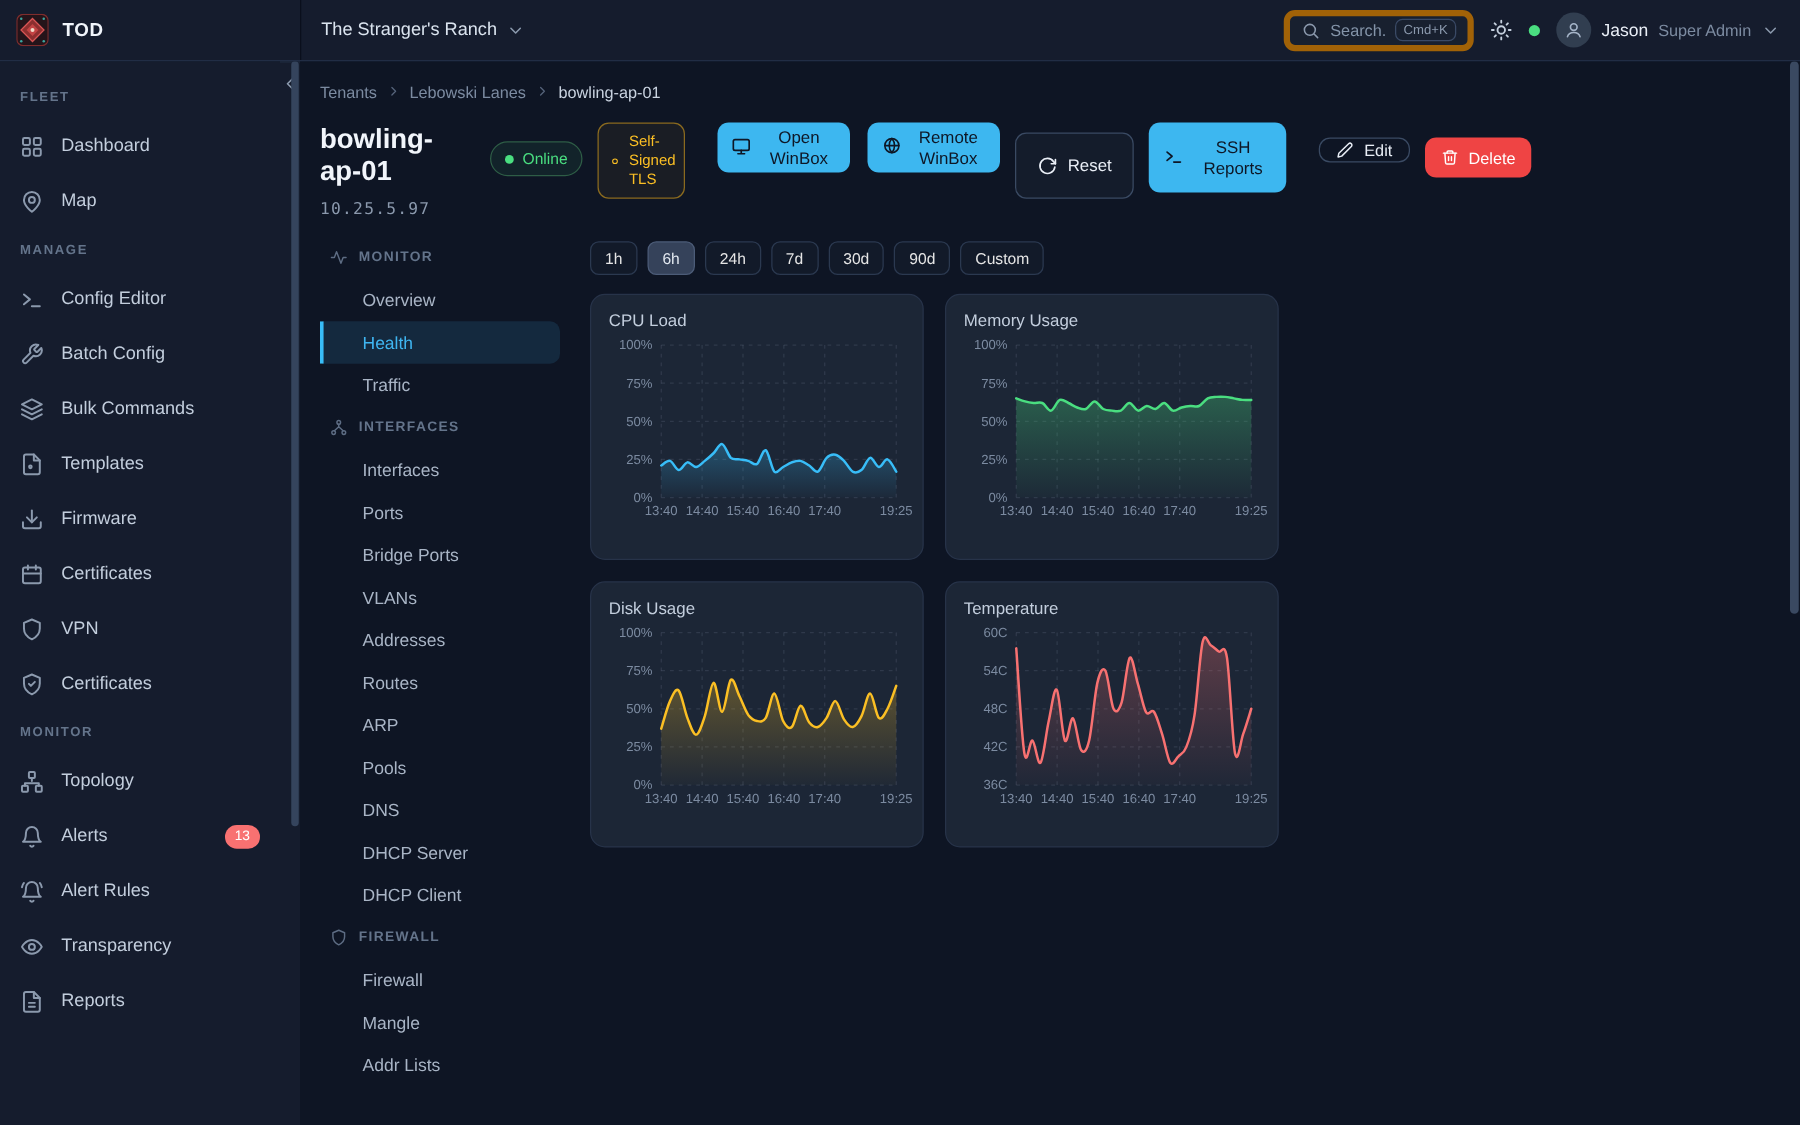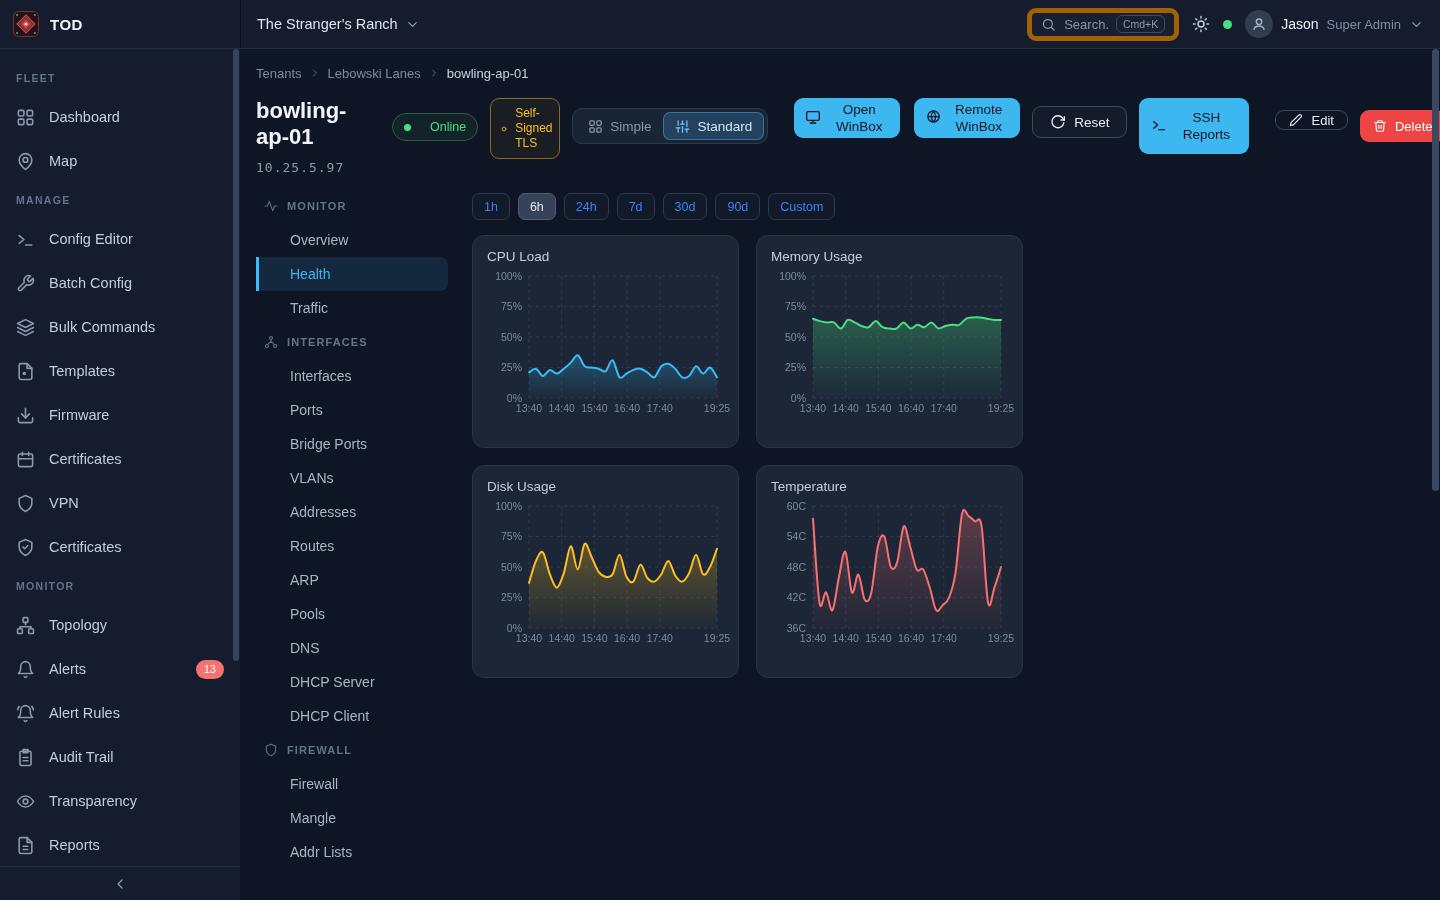--- a/index.html
+++ b/index.html
@@ -19,21 +19,21 @@
   .kbd { font-size:10.5px; color:#8b99ad; border:1px solid #3a4a66; padding:2px 6px; border-radius:6px; white-space:nowrap; }
   .icon-btn { color:#c4cfdd; display:flex; cursor:pointer; }
   .status-dot { width:9px; height:9px; border-radius:50%; background:#4ade80; }
   .avatar { width:28px; height:28px; border-radius:50%; background:#313e50; display:flex; align-items:center; justify-content:center; color:#a5b4c8; }
   .user-name { font-size:14px; color:#e9eef6; }
   .user-role { font-size:13px; color:#7c8ba1; }
   .userbox { display:flex; align-items:center; gap:8px; cursor:pointer; }
 
   
   .app { display:flex; height:852px; }
-  .sidebar { width:240px; flex:none; background:#151c2d; display:flex; flex-direction:column; position:relative; box-sizing:border-box; }
+  .sidebar { width:240px; flex:none; background:#151c2d; display:flex; flex-direction:row; position:relative; box-sizing:border-box; }
   .side-nav { flex:1; padding-top:12px; overflow:hidden; }
   .side-section-label { height:34px; display:flex; align-items:center; padding:0 16px; font-size:10.5px; font-weight:bold; letter-spacing:1.3px; color:#64748b; }
   .side-item { height:44px; display:flex; align-items:center; gap:14px; padding:0 16px; color:#c3cedd; font-size:14.5px; cursor:pointer; }
   .side-item .icn { color:#8b99ad; display:flex; }
   .side-badge { margin-left:auto; background:#f87171; color:#fff; font-size:11px; line-height:1; padding:4px 8px; border-radius:10px; }
   .side-footer { height:34px; border-top:1px solid #212c42; display:flex; align-items:center; justify-content:center; color:#8b99ad; cursor:pointer; }
   .side-scrollthumb { position:absolute; top:0; right:1px; width:6px; height:612px; background:#35445d; border-radius:3px; }
 
   .main { flex:1; position:relative; background:#0e1524; padding-left:16px; box-sizing:border-box; overflow:hidden; }
   .main-scrollthumb { position:absolute; top:0; right:1px; width:7px; height:442px; background:#3a4961; border-radius:4px; }
@@ -42,53 +42,53 @@
   .breadcrumb { display:flex; align-items:center; gap:7px; font-size:13px; color:#7c8ba1; margin-top:15px; height:18px; }
   .breadcrumb .sep { color:#55637a; display:flex; }
   .breadcrumb .crumb { cursor:pointer; }
   .breadcrumb .crumb-last { color:#c9d3e0; }
 
   .head-row { display:flex; align-items:flex-start; margin-top:16px; gap:12px; }
   .device-head { width:96px; margin-right:28px; flex:none; }
   .device-name { font-size:22px; font-weight:bold; line-height:26px; color:#f1f5fb; word-break:break-word; }
   .device-ip { margin-top:10px; font-family:"DejaVu Sans Mono", monospace; font-size:13px; letter-spacing:1px; color:#8b99ad; }
 
-  .badge-online { display:flex; align-items:center; gap:19px; height:26px; padding:0 11px; border:1px solid #2e5d46; border-radius:14px; background:rgba(74,222,128,.07); color:#4ade80; font-size:12.5px; margin-top:15px; flex:none; }
+  .badge-online { display:flex; align-items:center; gap:7px; height:26px; padding:0 11px; border:1px solid #2e5d46; border-radius:14px; background:rgba(74,222,128,.07); color:#4ade80; font-size:12.5px; margin-top:15px; flex:none; }
   .badge-online .dot { width:7px; height:7px; border-radius:50%; background:#4ade80; }
   .badge-tls { display:flex; align-items:center; gap:6px; width:70px; box-sizing:border-box; padding:7px 8px; border:1px solid #8a6a1f; border-radius:9px; background:rgba(251,191,36,.05); color:#fbbf24; font-size:12px; line-height:15px; flex:none; }
   .badge-tls .icn { display:flex; flex:none; }
 
   .seg-toggle { display:flex; align-items:center; background:#1a2433; border:1px solid #2b3950; border-radius:10px; padding:3px; margin-top:10px; height:36px; box-sizing:border-box; flex:none; }
   .seg { display:flex; align-items:center; gap:7px; padding:0 12px; height:28px; border-radius:7px; font-size:13.5px; color:#8b99ad; cursor:pointer; }
   .seg.active { background:#25415d; box-shadow:inset 0 0 0 1px rgba(56,189,248,.45); color:#c9e7fa; }
   .seg .icn { display:flex; }
   .seg.active .icn { color:#6ec6f4; }
 
   .btn { display:flex; align-items:center; justify-content:center; gap:8px; border-radius:9px; cursor:pointer; font-size:13.5px; box-sizing:border-box; flex:none; border:none; font-family:inherit; }
   .btn .lbl { text-align:center; }
   .btn-winbox { width:106px; height:40px; background:#3db7f0; color:#0e1726; margin-left:14px; }
   .btn-winbox .lbl { width:60px; line-height:17px; }
-  .btn-reset { height:32px; padding:0 17px; background:#141c2b; border:1px solid #3a4a63; color:#e9eef6; margin-top:8px; }
+  .btn-reset { height:53px; padding:0 17px; background:#141c2b; border:1px solid #3a4a63; color:#e9eef6; margin-top:8px; }
   .btn-ssh { width:110px; height:56px; background:#3db7f0; color:#0e1726; }
   .btn-ssh .lbl { width:62px; line-height:17px; }
   .btn-edit { height:20px; padding:0 13px; background:transparent; border:1px solid #3a4a63; color:#e9eef6; margin-top:12px; font-size:13px; margin-left:14px; }
   .btn-delete { height:32px; padding:0 13px; background:#ef4444; color:#fff; margin-top:12px; font-size:13px; }
   .btn-delete .icn, .btn-edit .icn, .btn-reset .icn { display:flex; }
 
   
   .content-row { display:flex; margin-top:14px; }
   .subnav { width:192px; flex:none; }
   .subnav-section-label { display:flex; align-items:center; gap:9px; height:34px; padding-left:8px; color:#64748b; font-size:11px; font-weight:bold; letter-spacing:1.1px; }
   .subnav-section-label .icn { display:flex; color:#5d6c83; }
   .subnav-item { height:34px; display:flex; align-items:center; padding-left:31px; color:#a9b5c6; font-size:14px; border-left:3px solid transparent; cursor:pointer; box-sizing:border-box; }
   .subnav-item.active { background:#14293e; border-left-color:#38bdf8; color:#3fb5f0; border-radius:0 8px 8px 0; }
 
   .content-col { flex:1; padding-left:24px; }
   .chips { display:flex; gap:8px; margin-top:4px; }
-  .chip { height:27px; display:flex; align-items:center; padding:0 11px; border-radius:7px; border:1px solid #2b3950; background:#121a29; color:#3b82f6; font-size:12.5px; cursor:pointer; box-sizing:border-box; }
+  .chip { height:27px; display:flex; align-items:center; padding:0 11px; border-radius:7px; border:1px solid #2b3950; background:#121a29; color:#e5e5e5; font-size:12.5px; cursor:pointer; box-sizing:border-box; }
   .chip.active { background:#35425a; border-color:#4c5c78; color:#e2e8f0; }
 
   .charts { display:grid; grid-template-columns:267px 267px; gap:17px; margin-top:15px; }
   .card { width:267px; height:213px; box-sizing:border-box; background:#1c2636; border:1px solid #273349; border-radius:12px; padding:13px 14px; }
   .card-title { font-size:13.5px; color:#c3cedd; }
   .card svg { display:block; margin-top:5px; overflow:visible; }
 </style>
 </head>
 <body>
 
@@ -283,30 +283,20 @@
               <path d="M18 8a6 6 0 0 0-12 0c0 7-3 9-3 9h18s-3-2-3-9"></path>
               <path d="M13.7 21a2 2 0 0 1-3.4 0"></path>
               <path d="M4 3C2.9 4.3 2.3 5.6 2 7.3M20 3c1.1 1.3 1.7 2.6 2 4.3"></path>
             </svg>
           </span>
           <span>Alert Rules</span>
         </div>
         <div class="side-item">
           <span class="icn">
             <svg width="19" height="19" viewBox="0 0 24 24" fill="none" stroke="currentColor" stroke-width="2" stroke-linecap="round" stroke-linejoin="round">
-              <rect x="5" y="4" width="14" height="18" rx="2"></rect>
-              <path d="M9 2h6v4H9z"></path>
-              <path d="M9 12h6M9 16h6"></path>
-            </svg>
-          </span>
-          <span>Audit Trail</span>
-        </div>
-        <div class="side-item">
-          <span class="icn">
-            <svg width="19" height="19" viewBox="0 0 24 24" fill="none" stroke="currentColor" stroke-width="2" stroke-linecap="round" stroke-linejoin="round">
               <path d="M2 12s3.5-7 10-7 10 7 10 7-3.5 7-10 7S2 12 2 12z"></path>
               <circle cx="12" cy="12" r="3"></circle>
             </svg>
           </span>
           <span>Transparency</span>
         </div>
         <div class="side-item">
           <span class="icn">
             <svg width="19" height="19" viewBox="0 0 24 24" fill="none" stroke="currentColor" stroke-width="2" stroke-linecap="round" stroke-linejoin="round">
               <path d="M14 2H6a2 2 0 0 0-2 2v16a2 2 0 0 0 2 2h12a2 2 0 0 0 2-2V8z"></path>
@@ -358,42 +348,20 @@
 
       <div class="badge-tls">
         <span class="icn">
             <svg width="10" height="10" viewBox="0 0 24 24" fill="none" stroke="currentColor" stroke-width="2" stroke-linecap="round" stroke-linejoin="round">
               <circle cx="12" cy="12" r="4.5"></circle>
             </svg>
           </span>
         <span>Self-Signed TLS</span>
       </div>
 
-      <div class="seg-toggle" id="view-toggle">
-          <div class="seg">
-            <span class="icn">
-              <svg width="15" height="15" viewBox="0 0 24 24" fill="none" stroke="currentColor" stroke-width="2" stroke-linecap="round" stroke-linejoin="round">
-                <rect x="3" y="3" width="7" height="7" rx="1.5"></rect>
-                <rect x="14" y="3" width="7" height="7" rx="1.5"></rect>
-                <rect x="3" y="14" width="7" height="7" rx="1.5"></rect>
-                <rect x="14" y="14" width="7" height="7" rx="1.5"></rect>
-              </svg>
-            </span>
-            <span>Simple</span>
-          </div>
-          <div class="seg active">
-            <span class="icn">
-              <svg width="15" height="15" viewBox="0 0 24 24" fill="none" stroke="currentColor" stroke-width="2" stroke-linecap="round" stroke-linejoin="round">
-                <path d="M5 21v-7M5 10V3M12 21v-9M12 8V3M19 21v-5M19 12V3"></path>
-                <path d="M2 14h6M9 8h6M16 16h6"></path>
-              </svg>
-            </span>
-            <span>Standard</span>
-          </div>
-        </div>
 
       <button class="btn btn-winbox">
         <span class="icn"><svg width="16" height="16" viewBox="0 0 24 24" fill="none" stroke="currentColor" stroke-width="2" stroke-linecap="round" stroke-linejoin="round">
               <rect x="2.5" y="4" width="19" height="13" rx="2"></rect>
               <path d="M8 21h8M12 17v4"></path>
             </svg></span>
         <span class="lbl">Open WinBox</span>
       </button>
       <button class="btn btn-winbox" style="margin-left:2px;">
         <span class="icn"><svg width="15" height="15" viewBox="0 0 24 24" fill="none" stroke="currentColor" stroke-width="2" stroke-linecap="round" stroke-linejoin="round">

